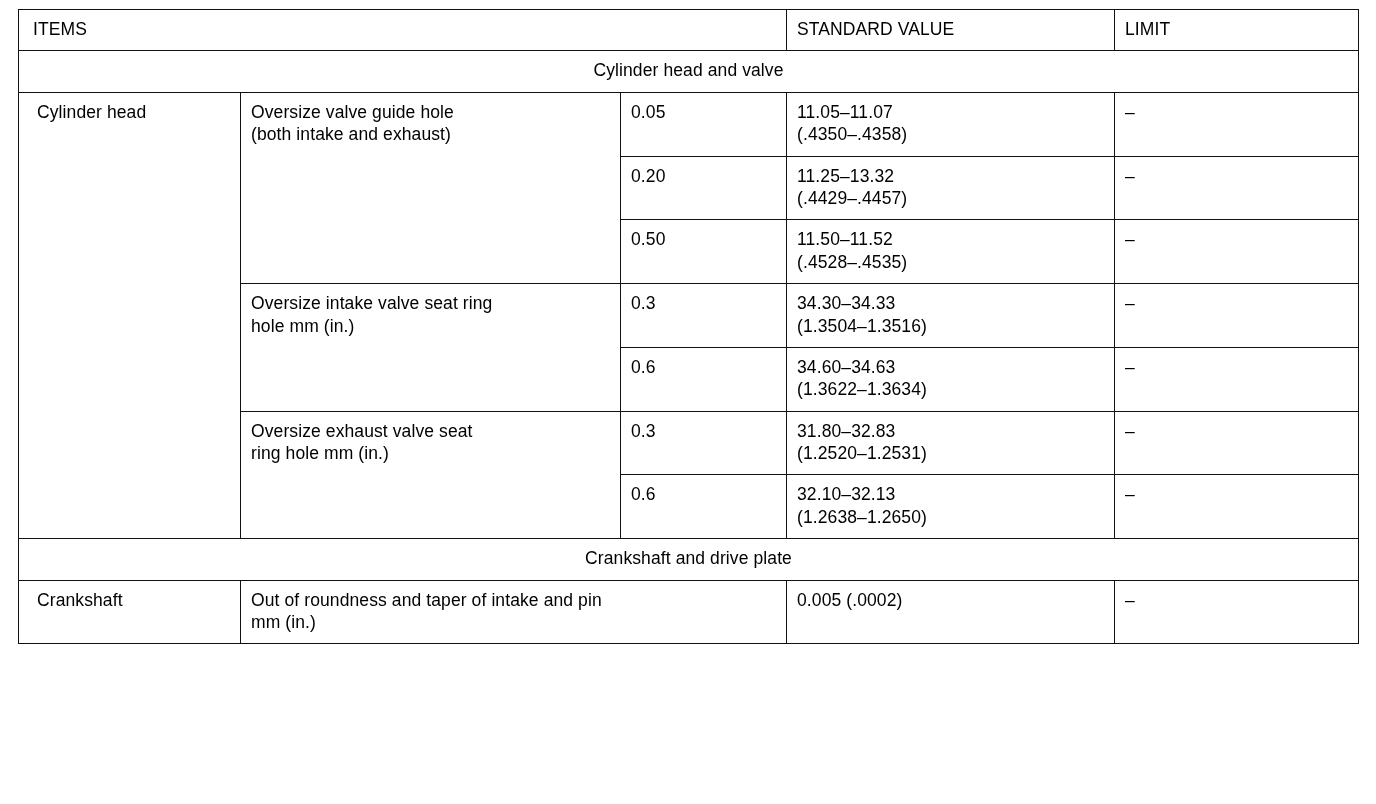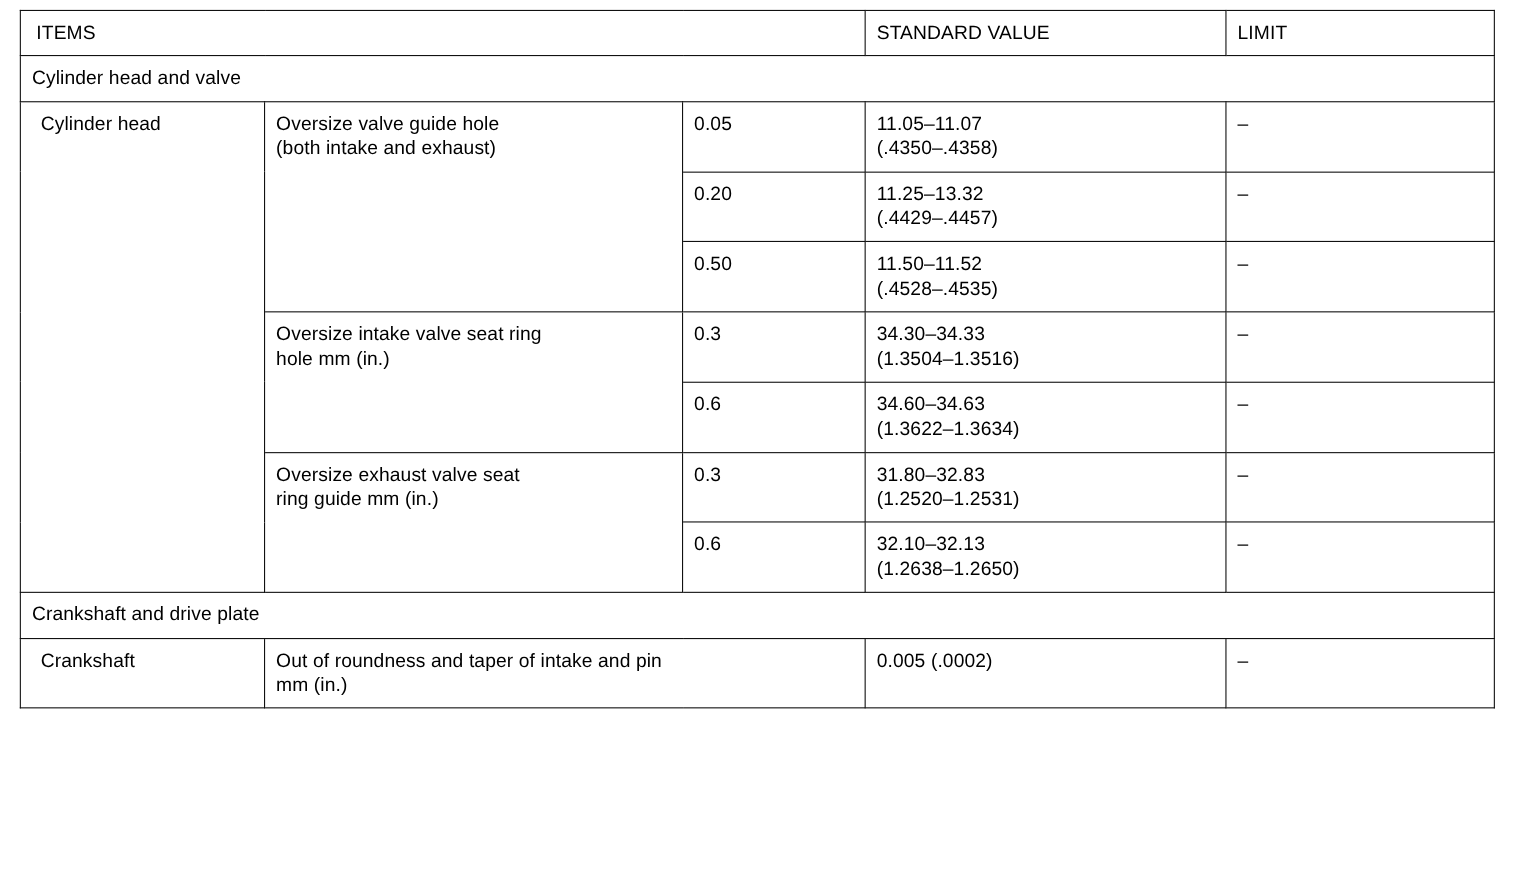--- a/index.html
+++ b/index.html
@@ -52,20 +52,21 @@
     padding-bottom: 12px;
     letter-spacing: 0.4px;
   }
   .hdr td.hdr-items { padding-left: 14px; }
 
   .section td {
     font-weight: bold;
     font-size: 18px;
     padding: 11px 10px 12px 14px;
     letter-spacing: 0.9px;
+    text-align: center;
   }
 
   
   .dotted-left {
     border-left: 1.5px dotted #3a3a3a !important;
   }
   .no-bottom { border-bottom: none !important; margin-top: 40px; }
 
   .cell-item1 {
     padding-left: 18px !important;
@@ -154,21 +155,21 @@
         <td>
           <span class="std-line">34.60–34.63</span>
           <span class="std-line">(1.3622–1.3634)</span>
         </td>
         <td class="nowrap-dash">–</td>
       </tr>
 
       <tr>
         <td class="dotted-left no-bottom just" rowspan="2">
           <span class="std-line">Oversize  exhaust  valve  seat</span>
-          <span class="std-line">ring guide mm (in.)</span>
+          <span class="std-line">ring hole mm (in.)</span>
         </td>
         <td>0.3</td>
         <td>
           <span class="std-line">31.80–32.83</span>
           <span class="std-line">(1.2520–1.2531)</span>
         </td>
         <td class="nowrap-dash">–</td>
       </tr>
 
       <tr>

